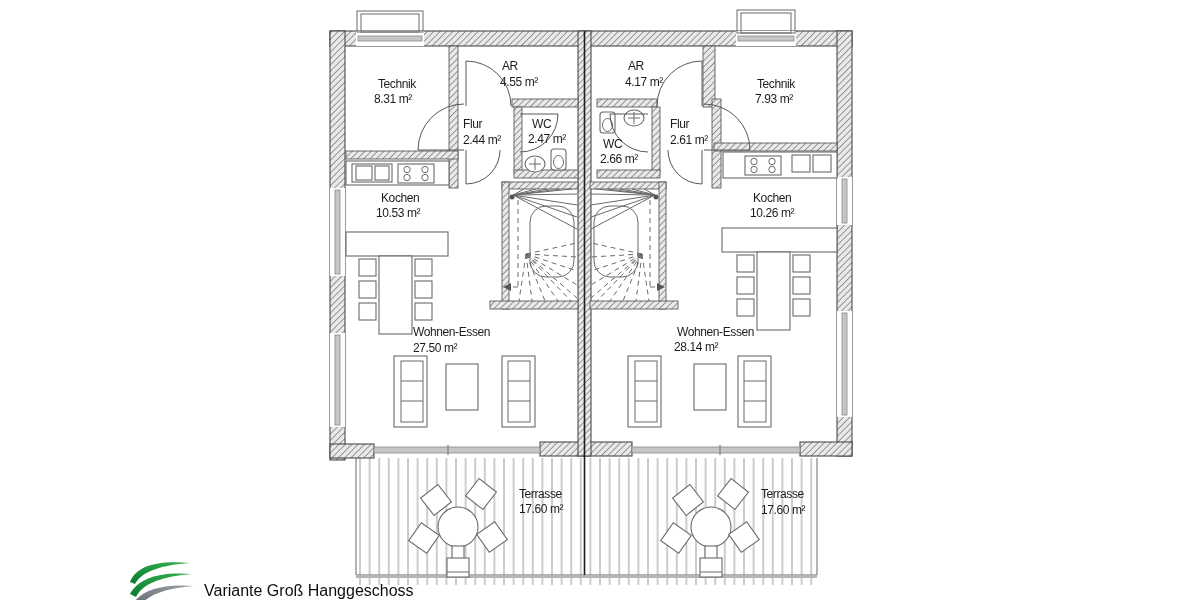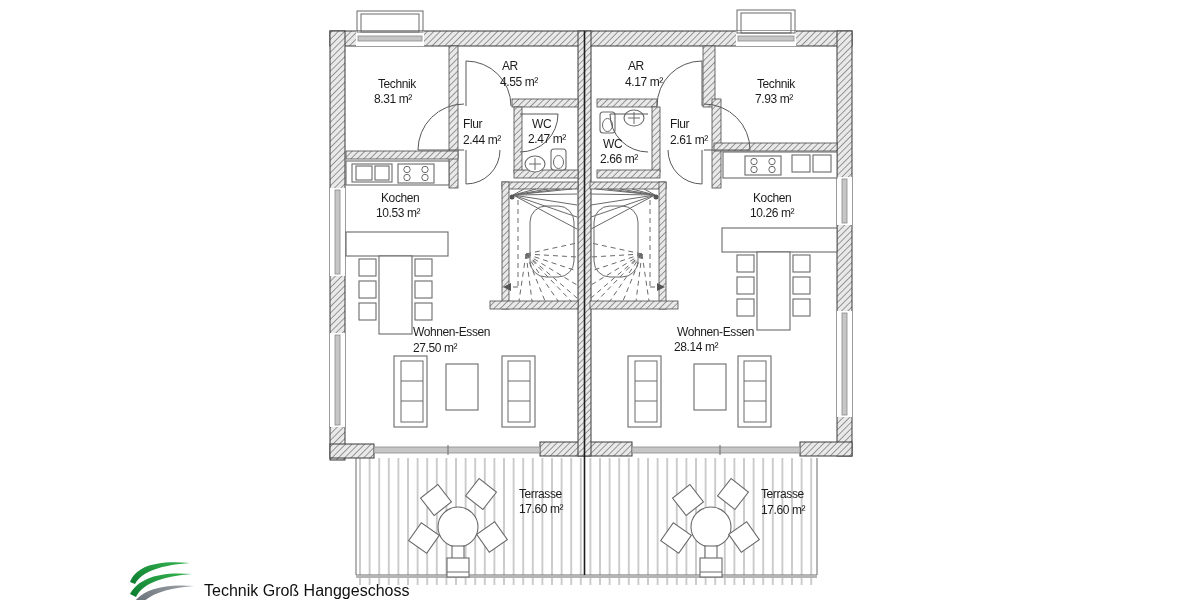--- a/index.html
+++ b/index.html
@@ -343,14 +343,14 @@
     <text class="lbl" x="674" y="351">28.14 m²</text>
   </g>
 
   <g transform="translate(128,560)">
     <path d="M2,22 C8,8 24,0 62,3 C34,5 14,11 7,24 Z" fill="url(#lg)"></path>
     <path d="M2,34 C10,19 30,11 64,14 C36,16 15,23 8,37 Z" fill="url(#lg)"></path>
     <path d="M3,47 C11,31 32,23 66,26 C38,28 17,35 10,49 Z" fill="url(#gg)"></path>
   </g>
 </svg>
 
-<div class="footer-title">Technik Groß Hanggeschoss</div>
+<div class="footer-title">Variante Groß Hanggeschoss</div>
 </div>
 
 </body></html>

